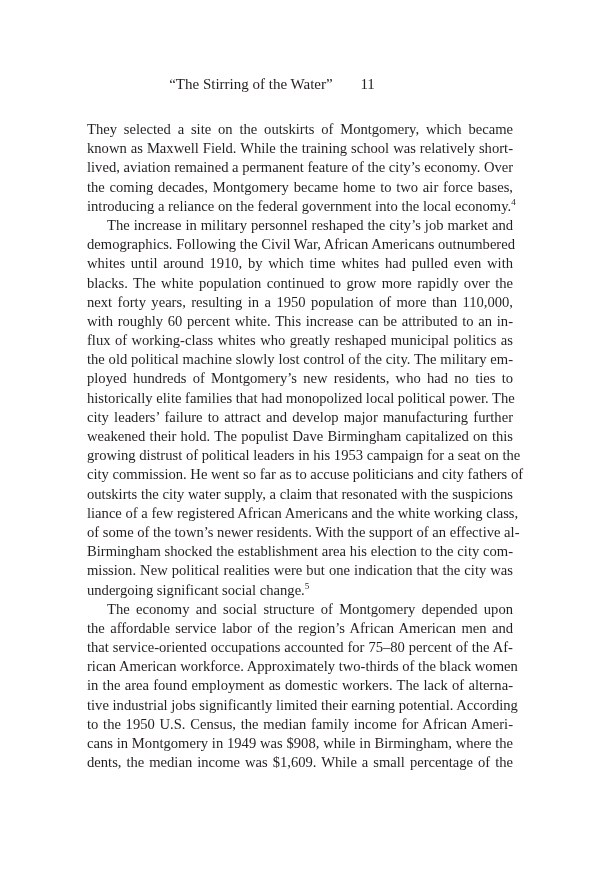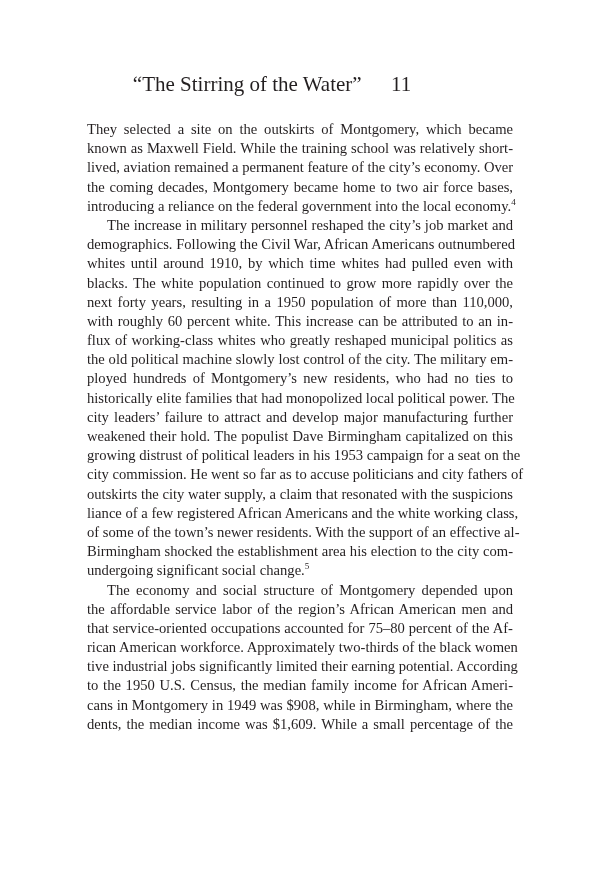--- a/index.html
+++ b/index.html
@@ -4,21 +4,21 @@
   <style>
     html, body { margin: 0; padding: 0; background: #ffffff; }
     body { width: 600px; height: 884px; position: relative; overflow: hidden; }
     .page {
       position: absolute; left: 0; top: 0; width: 600px; height: 884px;
       background: #ffffff; color: #231f20;
       font-family: "Liberation Serif", "DejaVu Serif", serif;
     }
     .running-head {
       position: absolute; top: 74px; left: 0; width: 544px;
-      text-align: center; font-size: 21px; line-height: 20px; color: #231f20;
+      text-align: center; font-size: 15px; line-height: 20px; color: #231f20;
     }
     .running-head .title { display: inline-block; }
     .running-head .pageno { display: inline-block; margin-left: 24px; }
     .body-text {
       position: absolute; top: 120px; left: 87px; width: 426px;
       font-size: 14.6px; line-height: 19.2px;
     }
     .line {
       display: block; height: 19.2px; white-space: nowrap;
       text-align: justify; text-align-last: justify;
@@ -54,23 +54,25 @@
     <span class="line">ployed hundreds of Montgomery’s new residents, who had no ties to</span>
     <span class="line">historically elite families that had monopolized local political power. The</span>
     <span class="line">city leaders’ failure to attract and develop major manufacturing further</span>
     <span class="line">weakened their hold. The populist Dave Birmingham capitalized on this</span>
     <span class="line">growing distrust of political leaders in his 1953 campaign for a seat on the</span>
     <span class="line">city commission. He went so far as to accuse politicians and city fathers of</span>
     <span class="line">outskirts the city water supply, a claim that resonated with the suspicions</span>
     <span class="line">liance of a few registered African Americans and the white working class,</span>
     <span class="line">of some of the town’s newer residents. With the support of an effective al-</span>
     <span class="line">Birmingham shocked the establishment area his election to the city com-</span>
+    <span class="line">mission. New political realities were but one indication that the city was</span>
     <span class="line last"><span>undergoing significant social change.</span><sup>5</sup></span>
     <span class="line indent">The economy and social structure of Montgomery depended upon</span>
     <span class="line">the affordable service labor of the region’s African American men and</span>
     <span class="line">that service-oriented occupations accounted for 75–80 percent of the Af-</span>
     <span class="line">rican American workforce. Approximately two-thirds of the black women</span>
+    <span class="line">in the area found employment as domestic workers. The lack of alterna-</span>
     <span class="line">tive industrial jobs significantly limited their earning potential. According</span>
     <span class="line">to the 1950 U.S. Census, the median family income for African Ameri-</span>
     <span class="line">cans in Montgomery in 1949 was $908, while in Birmingham, where the</span>
     <span class="line">dents, the median income was $1,609. While a small percentage of the</span>
   </div>
 </div>
 
 </body></html>

